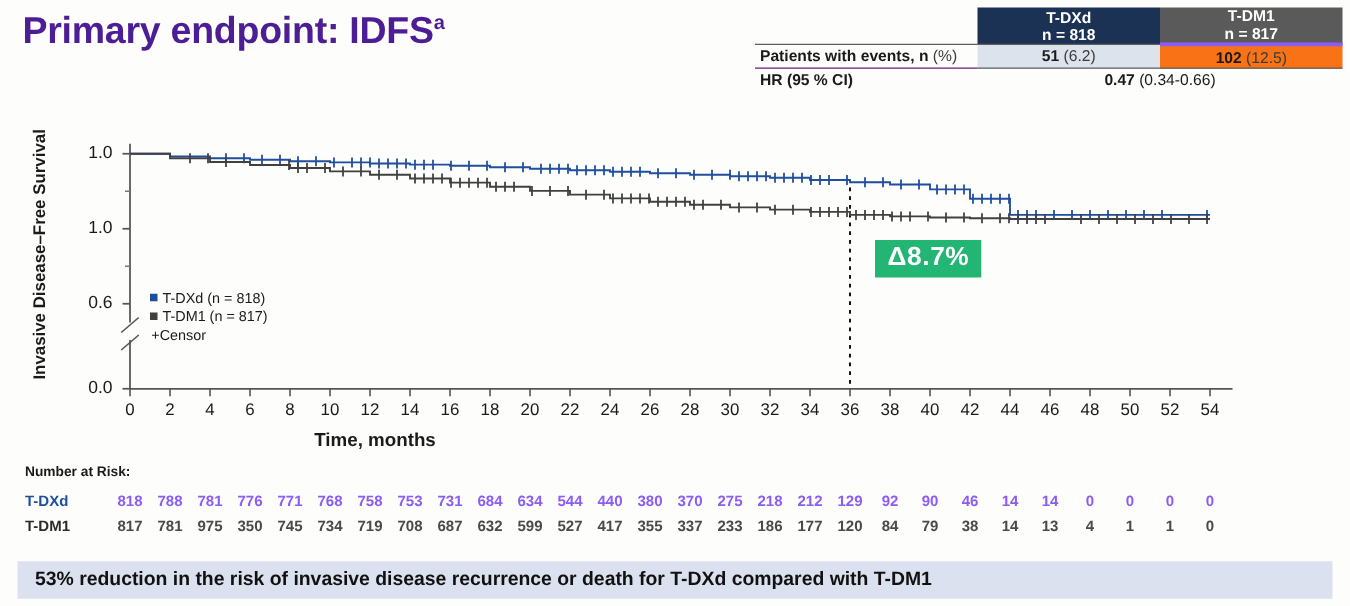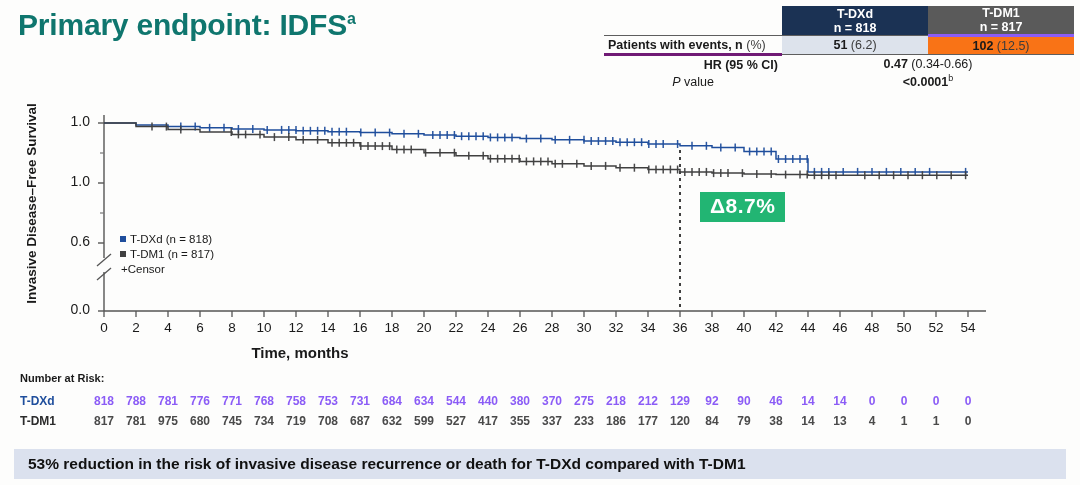--- a/index.html
+++ b/index.html
@@ -8,42 +8,42 @@
     background:#fdfdfc;
     font-family:"Liberation Sans", sans-serif;
     position:relative;
     overflow:hidden;
     color:#1a1a1a;
   }
   
   #slide-title{
     position:absolute;left:18px;top:8px;
     font-size:30px;font-weight:bold;
-    color:#0f766e;
+    color:#4c1d95;
     letter-spacing:-0.2px;
     white-space:nowrap;
   }
   #slide-title .sup{font-size:16px;vertical-align:super;}
 
   
   #summary-table{
     position:absolute;left:604px;top:6px;
     border-collapse:collapse;
     font-size:12.5px;
   }
   #summary-table td{padding:0 4px;height:17px;vertical-align:middle;white-space:nowrap;}
   .hdr-dxd{background:#1b3254;color:#fff;font-weight:bold;text-align:center;width:138px;line-height:14px;padding:2px 4px;}
   .hdr-dm1{background:#5a5a5a;color:#fff;font-weight:bold;text-align:center;width:138px;line-height:14px;padding:2px 4px;}
   .rowlabel{text-align:left;width:170px;font-weight:bold;border-top:1px solid #5e5e5e;}
   .rowlabel .light{font-weight:normal;color:#3c3c3c;}
   .cell-dxd{background:#dde3ec;text-align:center;border-top:1px solid #5e5e5e;}
   .cell-dm1{background:#f97316;text-align:center;border-top:3px solid #8b5cf6;}
   .cell-dxd b,.cell-dm1 b{font-weight:bold;}
   .cell-dxd .light,.cell-dm1 .light{font-weight:normal;color:#3c3c3c;}
-  .span-label{text-align:right;font-weight:bold;border-top:3px solid #701a75;}
+  .span-label{text-align:left;font-weight:bold;border-top:1px solid #701a75;}
   .span-val{text-align:center;border-top:1px solid #5e5e5e;}
   .row-p td{border-top:none;}
   .italic{font-style:italic;}
   .sup{font-size:9px;vertical-align:super;}
   #y-axis-title{
     position:absolute;left:20px;top:96px;width:22px;height:215px;
     display:flex;align-items:center;justify-content:center;
     font-size:13.5px;font-weight:bold;
   }
   #y-axis-title span{
@@ -124,29 +124,20 @@
     </td>
   </tr>
   <tr>
     <td class="span-label">
       <span>HR</span>
       <span class="light">(95 % CI)</span>
     </td>
     <td class="span-val" colspan="2">
       <b>0.47</b>
       <span class="light">(0.34-0.66)</span>
-    </td>
-  </tr>
-  <tr class="row-p">
-    <td style="text-align:center;">
-      <span class="italic">P</span>
-      <span>value</span>
-    </td>
-    <td class="span-val" colspan="2" style="border-top:none;">
-      <b>&lt;0.0001</b><span class="sup">b</span>
     </td>
   </tr>
 </tbody>
   </table>
 
 <div id="y-axis-title">
   <span>Invasive Disease–Free Survival</span>
 </div>
 
 <svg id="km-plot" width="1080" height="340" style="position:absolute;left:0;top:0;">
@@ -399,21 +390,21 @@
     <div class="risk-val risk-dxd" style="left: 764px; top: 394px;">46</div>
     <div class="risk-val risk-dxd" style="left: 796px; top: 394px;">14</div>
     <div class="risk-val risk-dxd" style="left: 828px; top: 394px;">14</div>
     <div class="risk-val risk-dxd" style="left: 860px; top: 394px;">0</div>
     <div class="risk-val risk-dxd" style="left: 892px; top: 394px;">0</div>
     <div class="risk-val risk-dxd" style="left: 924px; top: 394px;">0</div>
     <div class="risk-val risk-dxd" style="left: 956px; top: 394px;">0</div>
     <div class="risk-val risk-dm1" style="left: 92px; top: 414px;">817</div>
     <div class="risk-val risk-dm1" style="left: 124px; top: 414px;">781</div>
     <div class="risk-val risk-dm1" style="left: 156px; top: 414px;">975</div>
-    <div class="risk-val risk-dm1" style="left: 188px; top: 414px;">680</div>
+    <div class="risk-val risk-dm1" style="left: 188px; top: 414px;">350</div>
     <div class="risk-val risk-dm1" style="left: 220px; top: 414px;">745</div>
     <div class="risk-val risk-dm1" style="left: 252px; top: 414px;">734</div>
     <div class="risk-val risk-dm1" style="left: 284px; top: 414px;">719</div>
     <div class="risk-val risk-dm1" style="left: 316px; top: 414px;">708</div>
     <div class="risk-val risk-dm1" style="left: 348px; top: 414px;">687</div>
     <div class="risk-val risk-dm1" style="left: 380px; top: 414px;">632</div>
     <div class="risk-val risk-dm1" style="left: 412px; top: 414px;">599</div>
     <div class="risk-val risk-dm1" style="left: 444px; top: 414px;">527</div>
     <div class="risk-val risk-dm1" style="left: 476px; top: 414px;">417</div>
     <div class="risk-val risk-dm1" style="left: 508px; top: 414px;">355</div>

